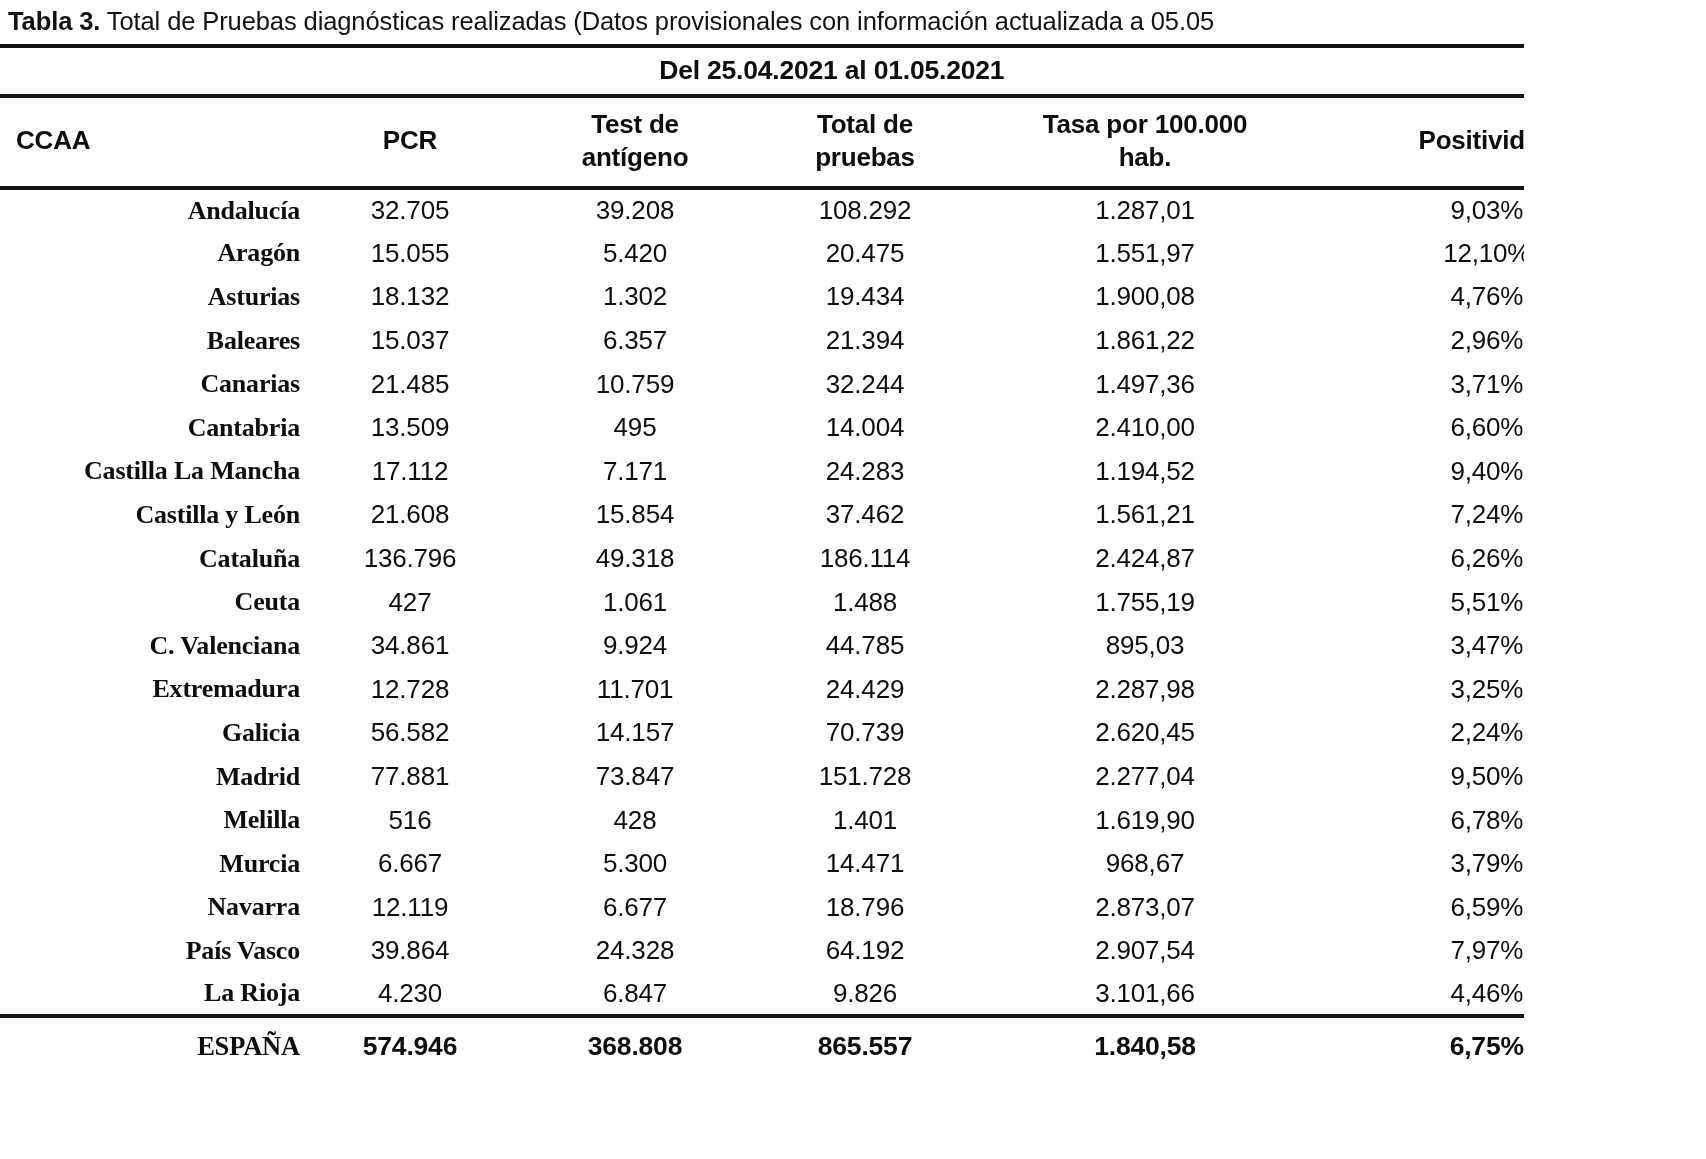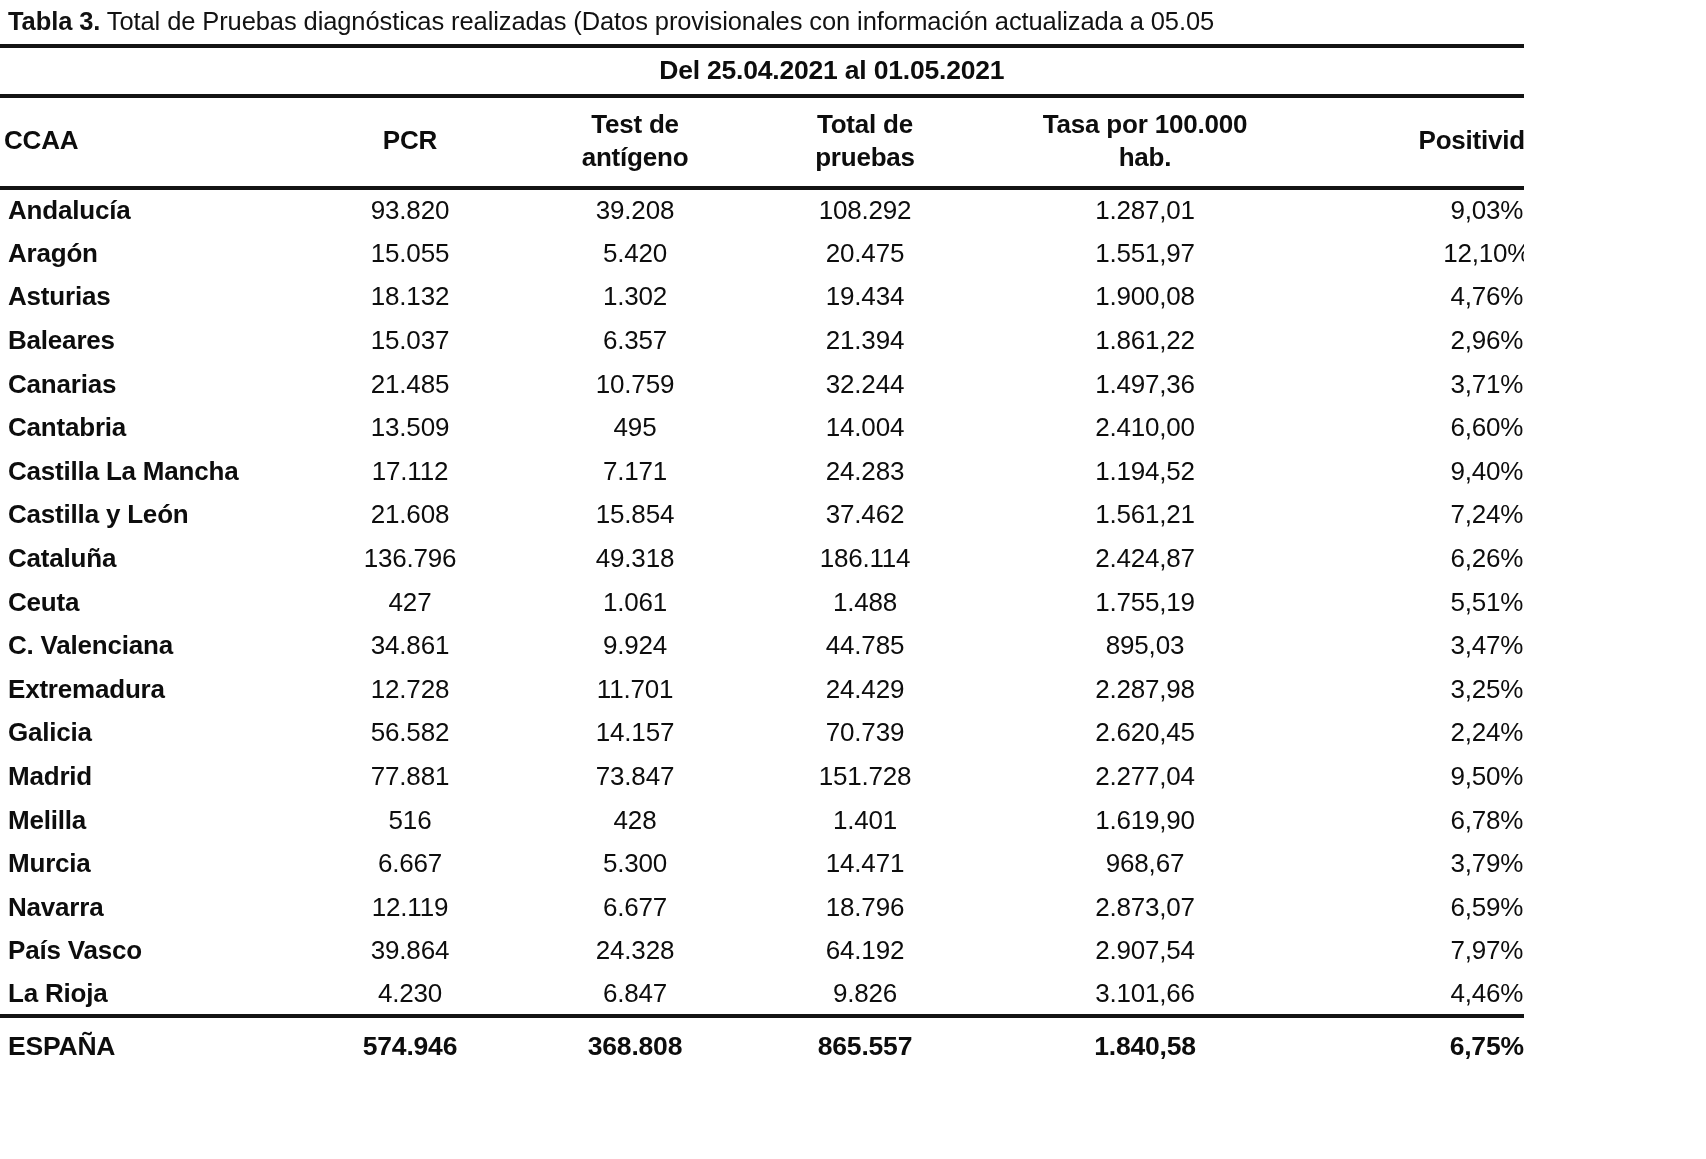--- a/index.html
+++ b/index.html
@@ -94,35 +94,36 @@
   
   tr.hdr { height: 92px; }
   tr.hdr td {
     font-weight: bold;
     font-size: 26px;
     letter-spacing: -0.2px;
     border-bottom: 4px solid #141414;
     line-height: 1.28;
     padding-bottom: 2px;
   }
-  tr.hdr td.h-ccaa { text-align: left; padding-left: 4px; }
+  tr.hdr td.h-ccaa { text-align: left; padding-left: 16px; }
   tr.hdr td.h-num  { text-align: center; }
   tr.hdr td.h-pos  { text-align: center; }
 
   
   tr.drow { height: 43.6px; }
   tr.drow td {
     font-size: 26px;
     letter-spacing: -0.2px;
   }
   td.ccaa {
-    text-align: left;
+    text-align: right;
     padding-left: 8px;
     font-weight: bold;
     white-space: nowrap;
+    font-family: Liberation Serif, serif;
   }
   td.num {
     text-align: center;
     font-weight: normal;
   }
   td.pos {
     text-align: center;
     font-weight: normal;
   }
 
@@ -171,21 +172,21 @@
             <td class="h-ccaa">CCAA</td>
             <td class="h-num">PCR</td>
             <td class="h-num">Test de<br>antígeno</td>
             <td class="h-num">Total de<br>pruebas</td>
             <td class="h-num">Tasa por 100.000<br>hab.</td>
             <td class="h-pos">Positividad</td>
             <td class="vdiv"></td>
           </tr>
           <tr class="drow">
             <td class="ccaa">Andalucía</td>
-            <td class="num">93.820</td>
+            <td class="num">32.705</td>
             <td class="num">39.208</td>
             <td class="num">108.292</td>
             <td class="num">1.287,01</td>
             <td class="pos">9,03%</td>
             <td class="vdiv"></td>
           </tr>
           <tr class="drow">
             <td class="ccaa">Aragón</td>
             <td class="num">15.055</td>
             <td class="num">5.420</td>

